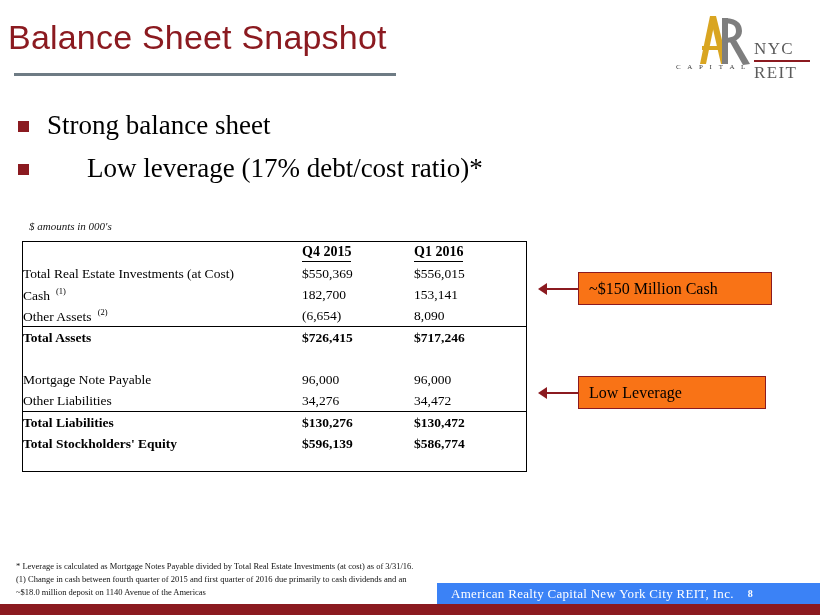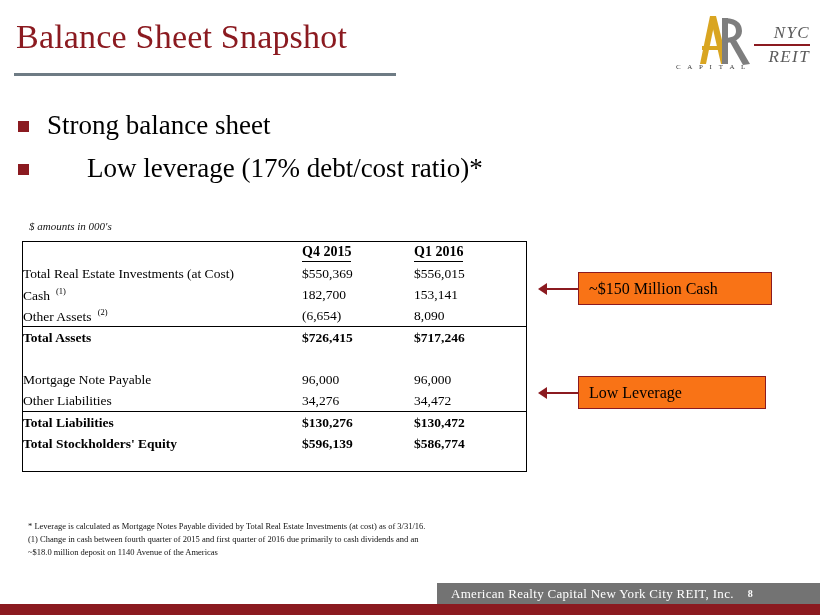--- a/index.html
+++ b/index.html
@@ -12,25 +12,25 @@
     height: 615px;
     position: relative;
     overflow: hidden;
     font-family: "Liberation Serif", serif;
     color: #000000;
   }
 
   
   #slide-title {
     position: absolute;
-    left: 16px;
+    left: 8px;
     top: 18px;
     font-size: 34px;
     color: #8B1A20;
-    font-family: Liberation Serif, serif;
+    font-family: Liberation Sans, sans-serif;
     letter-spacing: 0.2px;
     white-space: nowrap;
   }
   #title-rule {
     position: absolute;
     left: 14px;
     top: 73px;
     width: 382px;
     height: 3px;
     background: #6E7B84;
@@ -58,24 +58,23 @@
     width: 72px;
     text-align: center;
     font-size: 7px;
     letter-spacing: 2.6px;
     color: #3a3a3a;
     font-family: "Liberation Serif", serif;
   }
   #logo-nycreit {
     position: absolute;
     left: 82px;
-    top: 11px;
+    top: 27px;
     width: 56px;
-    text-align: right;
-    font-style: italic;
+    text-align: left;
   }
   #logo-nyc, #logo-reit {
     font-size: 17px;
     letter-spacing: 1.4px;
     color: #5b5b5b;
     line-height: 1.15;
     font-family: "Liberation Serif", serif;
   }
   #logo-divider {
     height: 2px;
@@ -208,35 +207,34 @@
   }
   #arrow-cash { left: 538px; top: 283px; width: 42px; }
   #arrow-cash .shaft { width: 34px; }
   #arrow-lev  { left: 538px; top: 387px; width: 42px; }
   #arrow-lev .shaft { width: 34px; }
 
   
   #footnotes {
     position: absolute;
     left: 16px;
-    top: 520px;
+    top: 560px;
     font-size: 8.5px;
     line-height: 1.55;
     color: #111;
-    margin-left: 12px;
   }
 
   
   #banner-block {
     position: absolute;
     left: 437px;
     top: 583px;
     width: 383px;
     height: 21px;
-    background: #737373;
+    background: #3b82f6;
     display: flex;
     align-items: center;
     font-family: Liberation Serif, serif;
   }
   #banner-text {
     color: #ffffff;
     font-size: 13px;
     margin-left: 14px;
     letter-spacing: 0.3px;
     white-space: nowrap;

